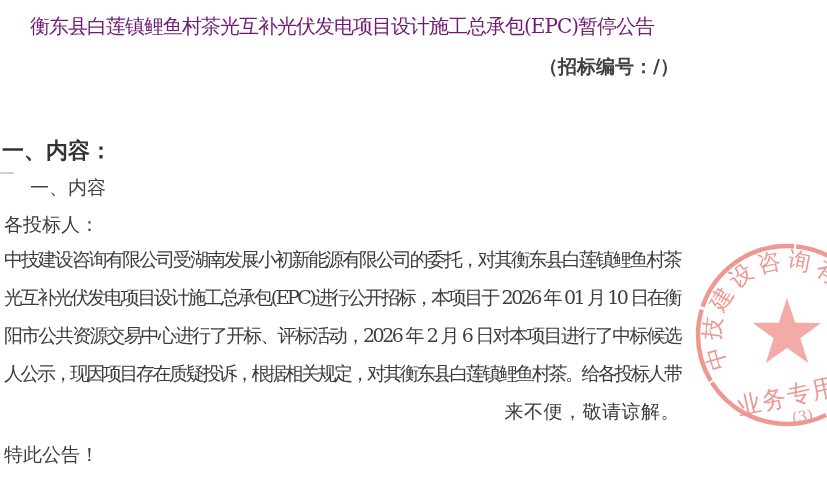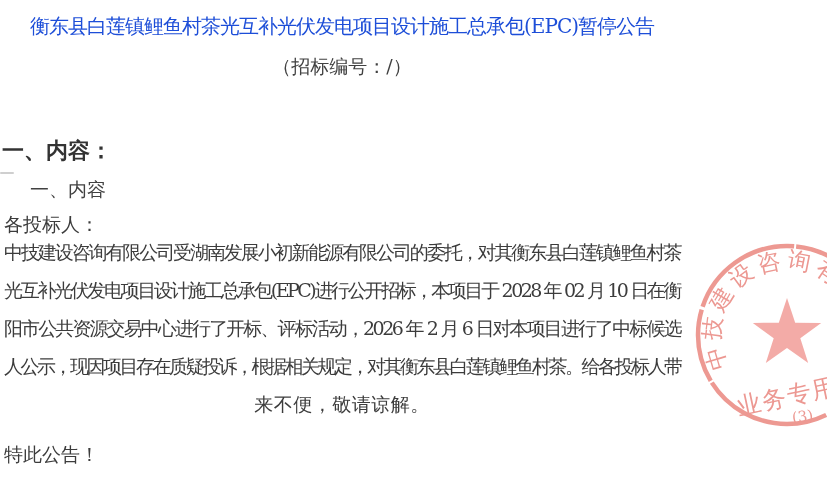--- a/index.html
+++ b/index.html
@@ -12,66 +12,68 @@
     overflow: hidden;
     font-family: "DejaVu Serif", "Liberation Serif", serif;
     color: #3c3c3c;
   }
   .doc-title {
     position: absolute;
     top: 12px; left: 5px; width: 674px;
     font-size: 20px; line-height: 28px;
     letter-spacing: -1px;
     text-align: center;
-    color: #1d4ed8;
+    color: #701a75;
   }
   .doc-subtitle {
     position: absolute;
     top: 53px; left: 5px; width: 674px;
     font-size: 19px; line-height: 26px;
-    text-align: center;
+    text-align: right;
     color: #414141;
+    font-weight: bold;
   }
   .section-heading {
     position: absolute;
     top: 138px; left: 2px;
     font-size: 22px; line-height: 24px;
     font-weight: 700;
     color: #333333;
   }
   .section-subheading {
     position: absolute;
     top: 177px; left: 30px;
     font-size: 19px; line-height: 24px;
     color: #414141;
+    font-family: Liberation Mono, monospace;
   }
   .salutation {
     position: absolute;
     top: 212px; left: 4px;
     font-size: 19px; line-height: 24px;
     color: #3c3c3c;
     text-align: right;
   }
   .paragraph {
     position: absolute;
-    top: 233px; left: 4px; width: 676px;
+    top: 240px; left: 4px; width: 676px;
   }
   .p-line {
     height: 38px;
     line-height: 38px;
     font-size: 19px;
     letter-spacing: -2.5px;
     text-align: justify;
     text-align-last: justify;
     white-space: nowrap;
     overflow: visible;
     color: #3c3c3c;
   }
   .p-line.natural {
-    text-align: center;
+    text-align: right;
     text-align-last: auto;
     letter-spacing: 0.5px;
   }
   .closing {
     position: absolute;
     top: 442px; left: 4px;
     font-size: 19px; line-height: 24px;
     color: #3c3c3c;
   }
   .seal {
@@ -101,21 +103,21 @@
   <div class="scan-artifact"></div>
 
   <div class="section-heading">一、内容：</div>
 
   <div class="section-subheading">一、内容</div>
 
   <div class="salutation">各投标人：</div>
 
   <div class="paragraph">
     <div class="p-line">中技建设咨询有限公司受湖南发展小初新能源有限公司的委托，对其衡东县白莲镇鲤鱼村茶</div>
-    <div class="p-line">光互补光伏发电项目设计施工总承包(EPC)进行公开招标，本项目于 2028 年 02 月 10 日在衡</div>
+    <div class="p-line">光互补光伏发电项目设计施工总承包(EPC)进行公开招标，本项目于 2026 年 01 月 10 日在衡</div>
     <div class="p-line">阳市公共资源交易中心进行了开标、评标活动，2026 年 2 月 6 日对本项目进行了中标候选</div>
     <div class="p-line">人公示，现因项目存在质疑投诉，根据相关规定，对其衡东县白莲镇鲤鱼村茶。给各投标人带</div>
     <div class="p-line natural">来不便，敬请谅解。</div>
   </div>
 
   <div class="closing">特此公告！</div>
 
   <svg class="seal" viewBox="0 0 200 200">
     <defs>
       <path id="sealArc" d="M 39 130.5 A 67 67 0 1 1 155 130.5" fill="none"></path>

